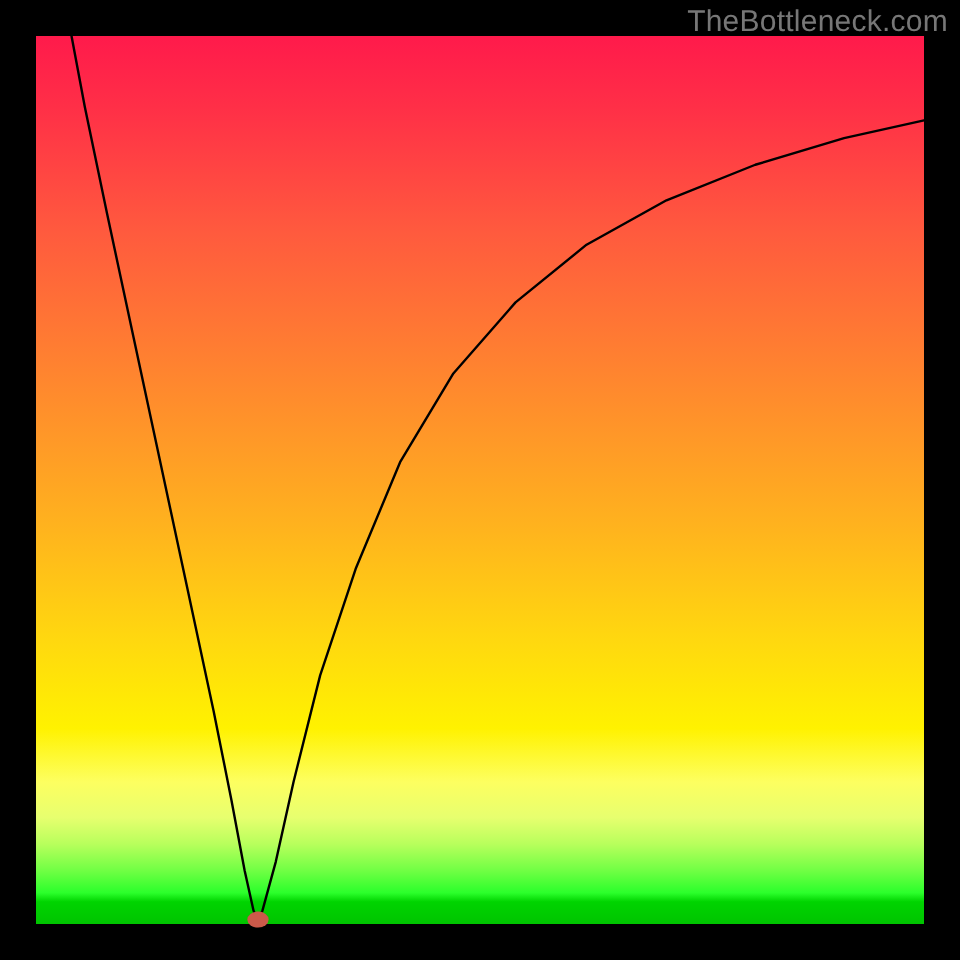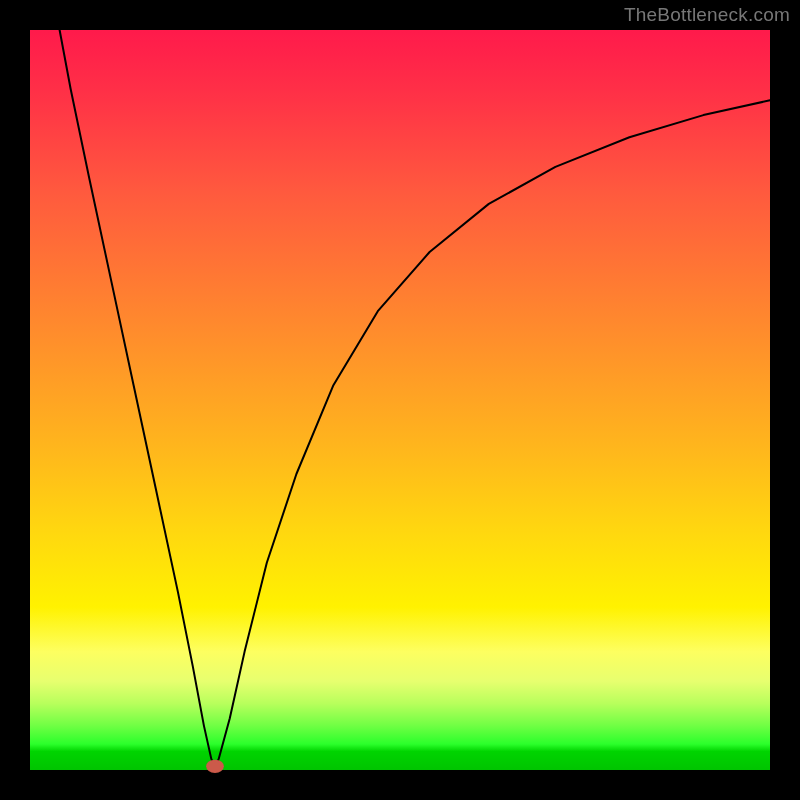--- a/index.html
+++ b/index.html
@@ -48,21 +48,21 @@
     top: 0;
     width: 740px;
     height: 740px;
     overflow: visible;
   }
   .watermark {
     position: absolute;
     top: 4px;
     right: 10px;
     color: #777;
-    font-size: 19px;
+    font-size: 25px;
     font-weight: 500;
     letter-spacing: 0.2px;
     user-select: none;
   }
 </style>
 </head>
 <body>
 
 <div class="frame">
 

